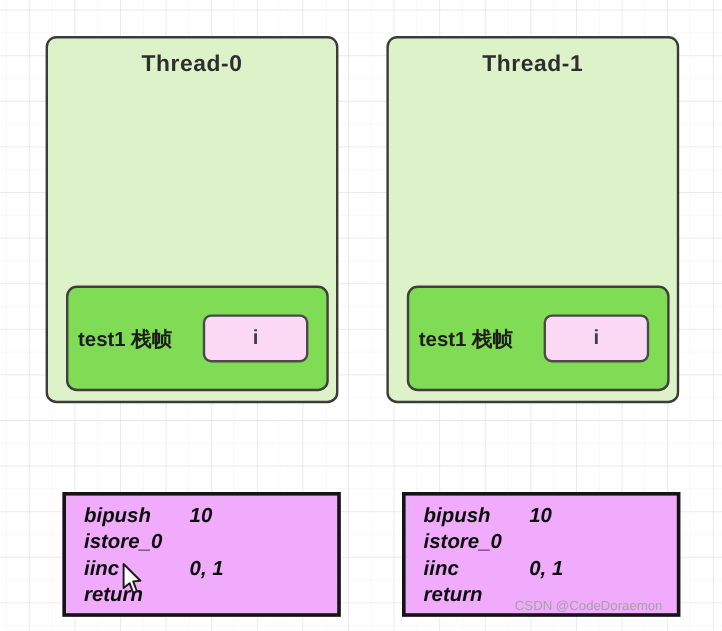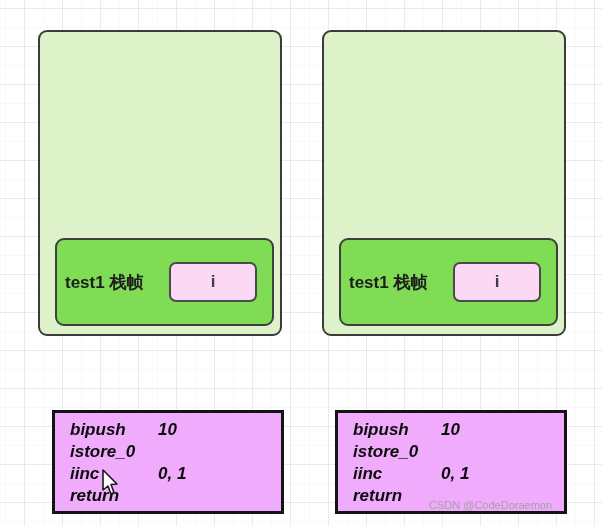--- a/index.html
+++ b/index.html
@@ -63,29 +63,31 @@
     font-size:11px;color:#a3a3a3;white-space:nowrap;
   }
   .cursor{position:absolute;left:99px;top:469px;z-index:7;}
 </style>
 </head>
 <body>
 
 <div class="grid"></div>
 
 <div class="thread-box t0">
+  <div class="thread-title">Thread-0</div>
   <div class="frame-box">
     <span class="frame-label">test1 栈帧</span>
     <span class="var-box">
       <span class="var-name">i</span>
     </span>
   </div>
 </div>
 
 <div class="thread-box t1">
+  <div class="thread-title">Thread-1</div>
   <div class="frame-box">
     <span class="frame-label">test1 栈帧</span>
     <span class="var-box">
       <span class="var-name">i</span>
     </span>
   </div>
 </div>
 
 <div class="code-box c0">
   <div class="code-line">

